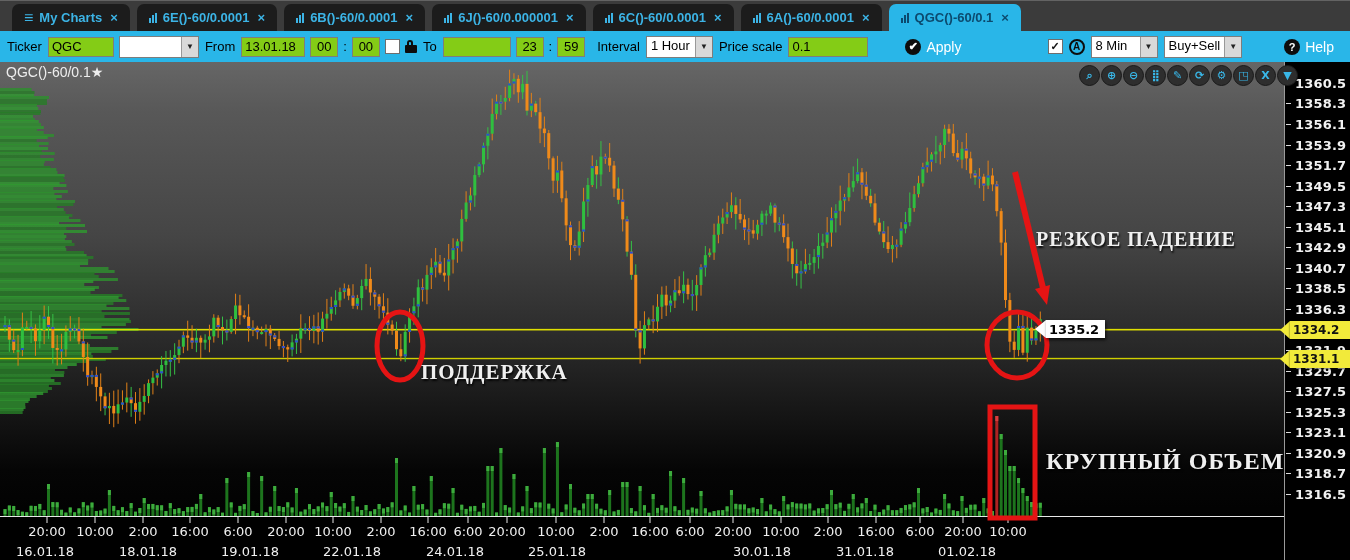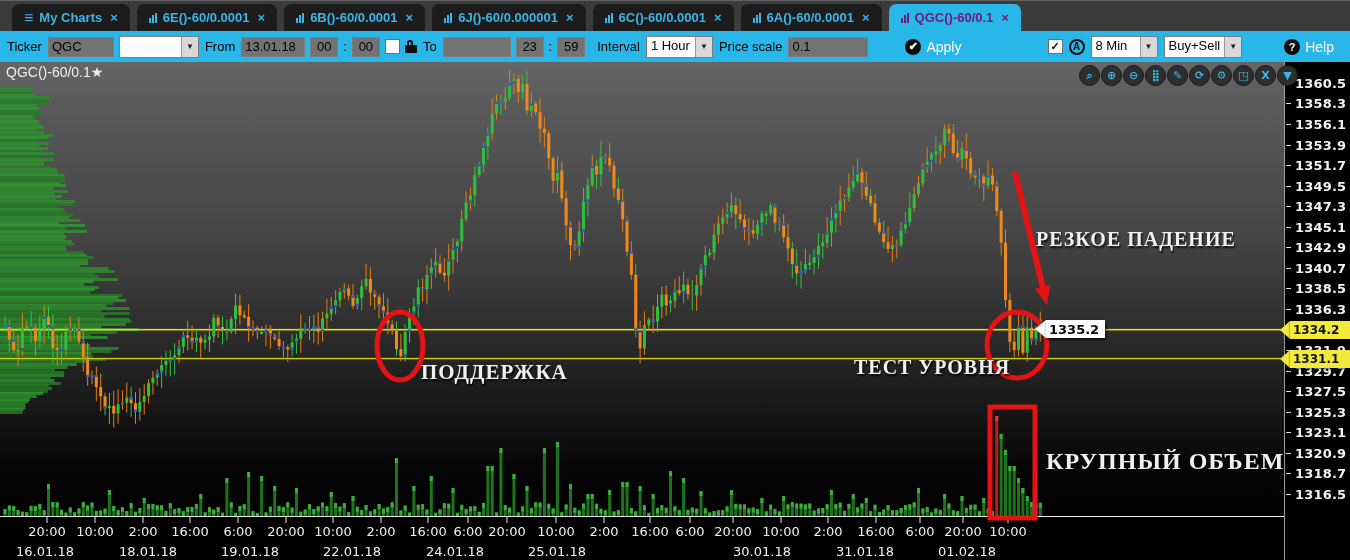--- a/index.html
+++ b/index.html
@@ -5,33 +5,33 @@
   html,body{margin:0;padding:0;background:#000;}
   body{width:1350px;height:560px;overflow:hidden;font-family:"Liberation Sans",sans-serif;}
   .app{position:relative;width:1350px;height:560px;}
 
   
   .tabbar{position:absolute;top:0;left:0;width:1350px;height:31px;background:#3b3b3b;
           border-top:1px solid #636363;box-sizing:border-box;display:flex;align-items:flex-end;
           padding-left:12px;gap:7px;}
   .tab{height:27px;display:flex;align-items:center;gap:6px;padding:0 12px;background:#1c1c1c;
        border-radius:7px 7px 0 0;color:#3cb4e6;font-size:13px;font-weight:bold;white-space:nowrap;cursor:pointer;}
-  .tab.active{background:#29b6e8;color:#701a75;}
+  .tab.active{background:#29b6e8;color:#0c4a6e;}
   .tab .menu-glyph{font-size:16px;line-height:10px;}
   .bars{display:flex;align-items:flex-end;gap:1px;height:10px;}
   .bars i{display:block;width:2px;background:currentColor;}
   .bars i:nth-child(1){height:5px}.bars i:nth-child(2){height:8px}.bars i:nth-child(3){height:10px}
   .tab .close{font-size:13px;margin-left:2px;}
 
   
   .toolbar{position:absolute;top:31px;left:0;width:1350px;height:31px;background:#29b6e8;
            display:flex;align-items:center;padding:0 6px;box-sizing:border-box;gap:5px;
            font-size:13px;color:#000;}
   .tb-label{padding:0 1px;}
-  input.tb{height:18px;border:1px solid #7d7d7d;font-size:13px;padding:0 3px;background:#737373;
+  input.tb{height:18px;border:1px solid #7d7d7d;font-size:13px;padding:0 3px;background:#84cc16;
            font-family:"Liberation Sans",sans-serif;box-sizing:content-box;}
   input.ctr{text-align:center;}
   .sel{display:flex;height:20px;border:1px solid #7d7d7d;background:#fff;align-items:stretch;}
   .sel .v{padding:1px 4px 0 4px;font-size:13px;min-width:40px;}
   .sel .b{width:16px;background:#d9d9d9;border-left:1px solid #999;display:flex;align-items:center;
           justify-content:center;font-size:8px;color:#222;cursor:pointer;}
   .chk{width:13px;height:13px;background:#fff;border:1px solid #6e6e6e;display:inline-flex;
        align-items:center;justify-content:center;font-size:11px;font-weight:bold;color:#141414;cursor:pointer;}
   .circle-ic{width:16px;height:16px;border-radius:50%;background:#0d0d0d;color:#fff;display:inline-flex;
              align-items:center;justify-content:center;font-size:11px;font-weight:bold;flex:none;}
@@ -1453,21 +1453,20 @@
         <div class="cic">⣿</div>
         <div class="cic">✎</div>
         <div class="cic">⟳</div>
         <div class="cic">⚙</div>
         <div class="cic">◳</div>
         <div class="cic">X</div>
         <div class="cic">▼</div>
       </div>
 
     <div class="anno" style="left:421px;top:298px">ПОДДЕРЖКА</div>
-    <div class="anno" style="left:854px;top:294px;font-size:20px">ТЕСТ УРОВНЯ</div>
     <div class="anno" style="left:1036px;top:166px;font-size:20px">РЕЗКОЕ ПАДЕНИЕ</div>
     <div class="anno" style="left:1046px;top:386px;font-size:24px">КРУПНЫЙ ОБЪЕМ</div>
 
     <div class="wtag" id="wtag" style="left: 1035px; top: 250.279px;">
       <span class="tip"></span>
       <span class="tbody">1335.2</span>
     </div>
 
     <div class="paxis" id="paxis">
         <div class="plabel" style="top: 13.851px;">

